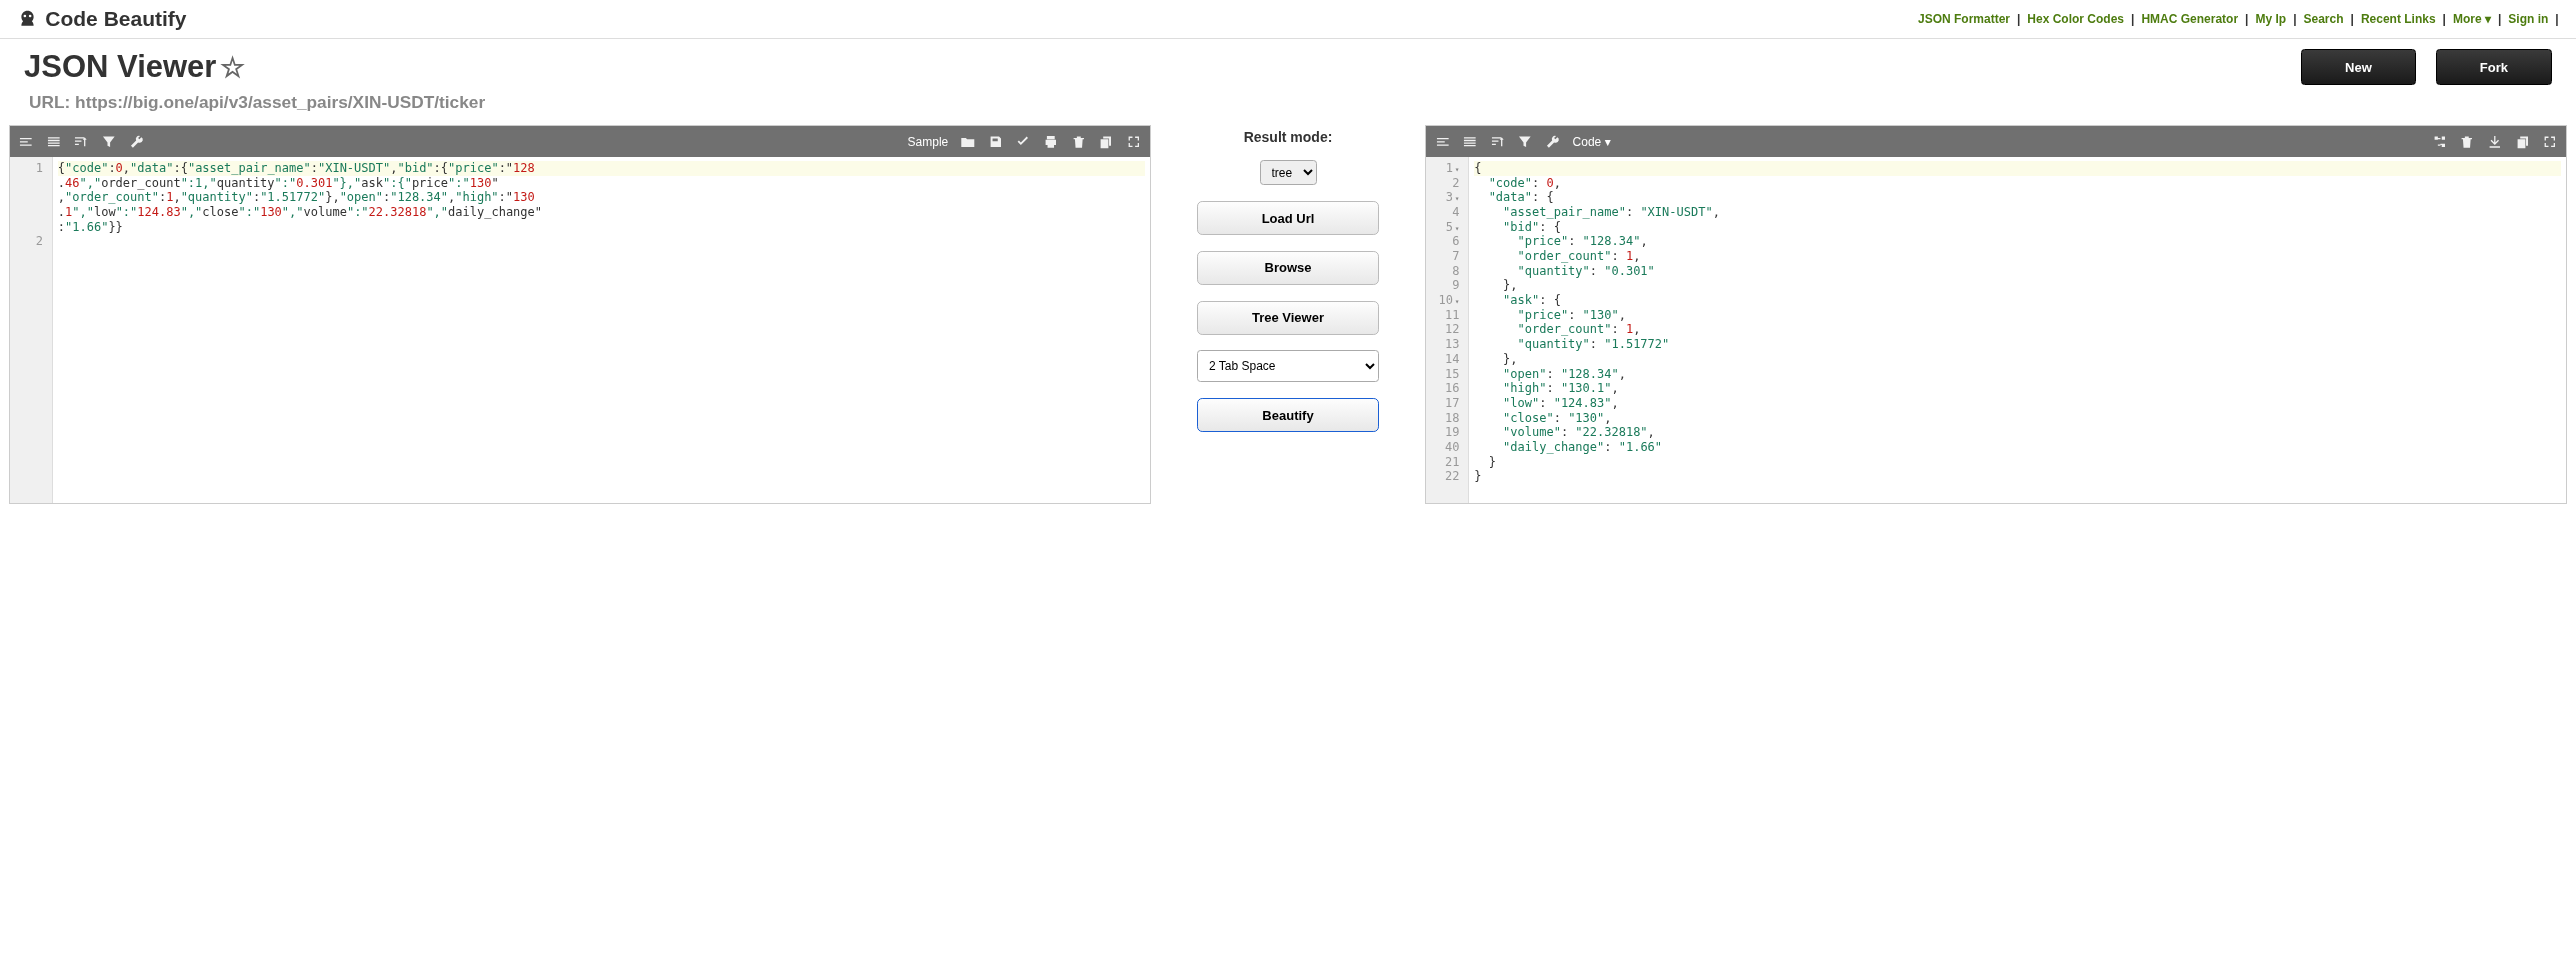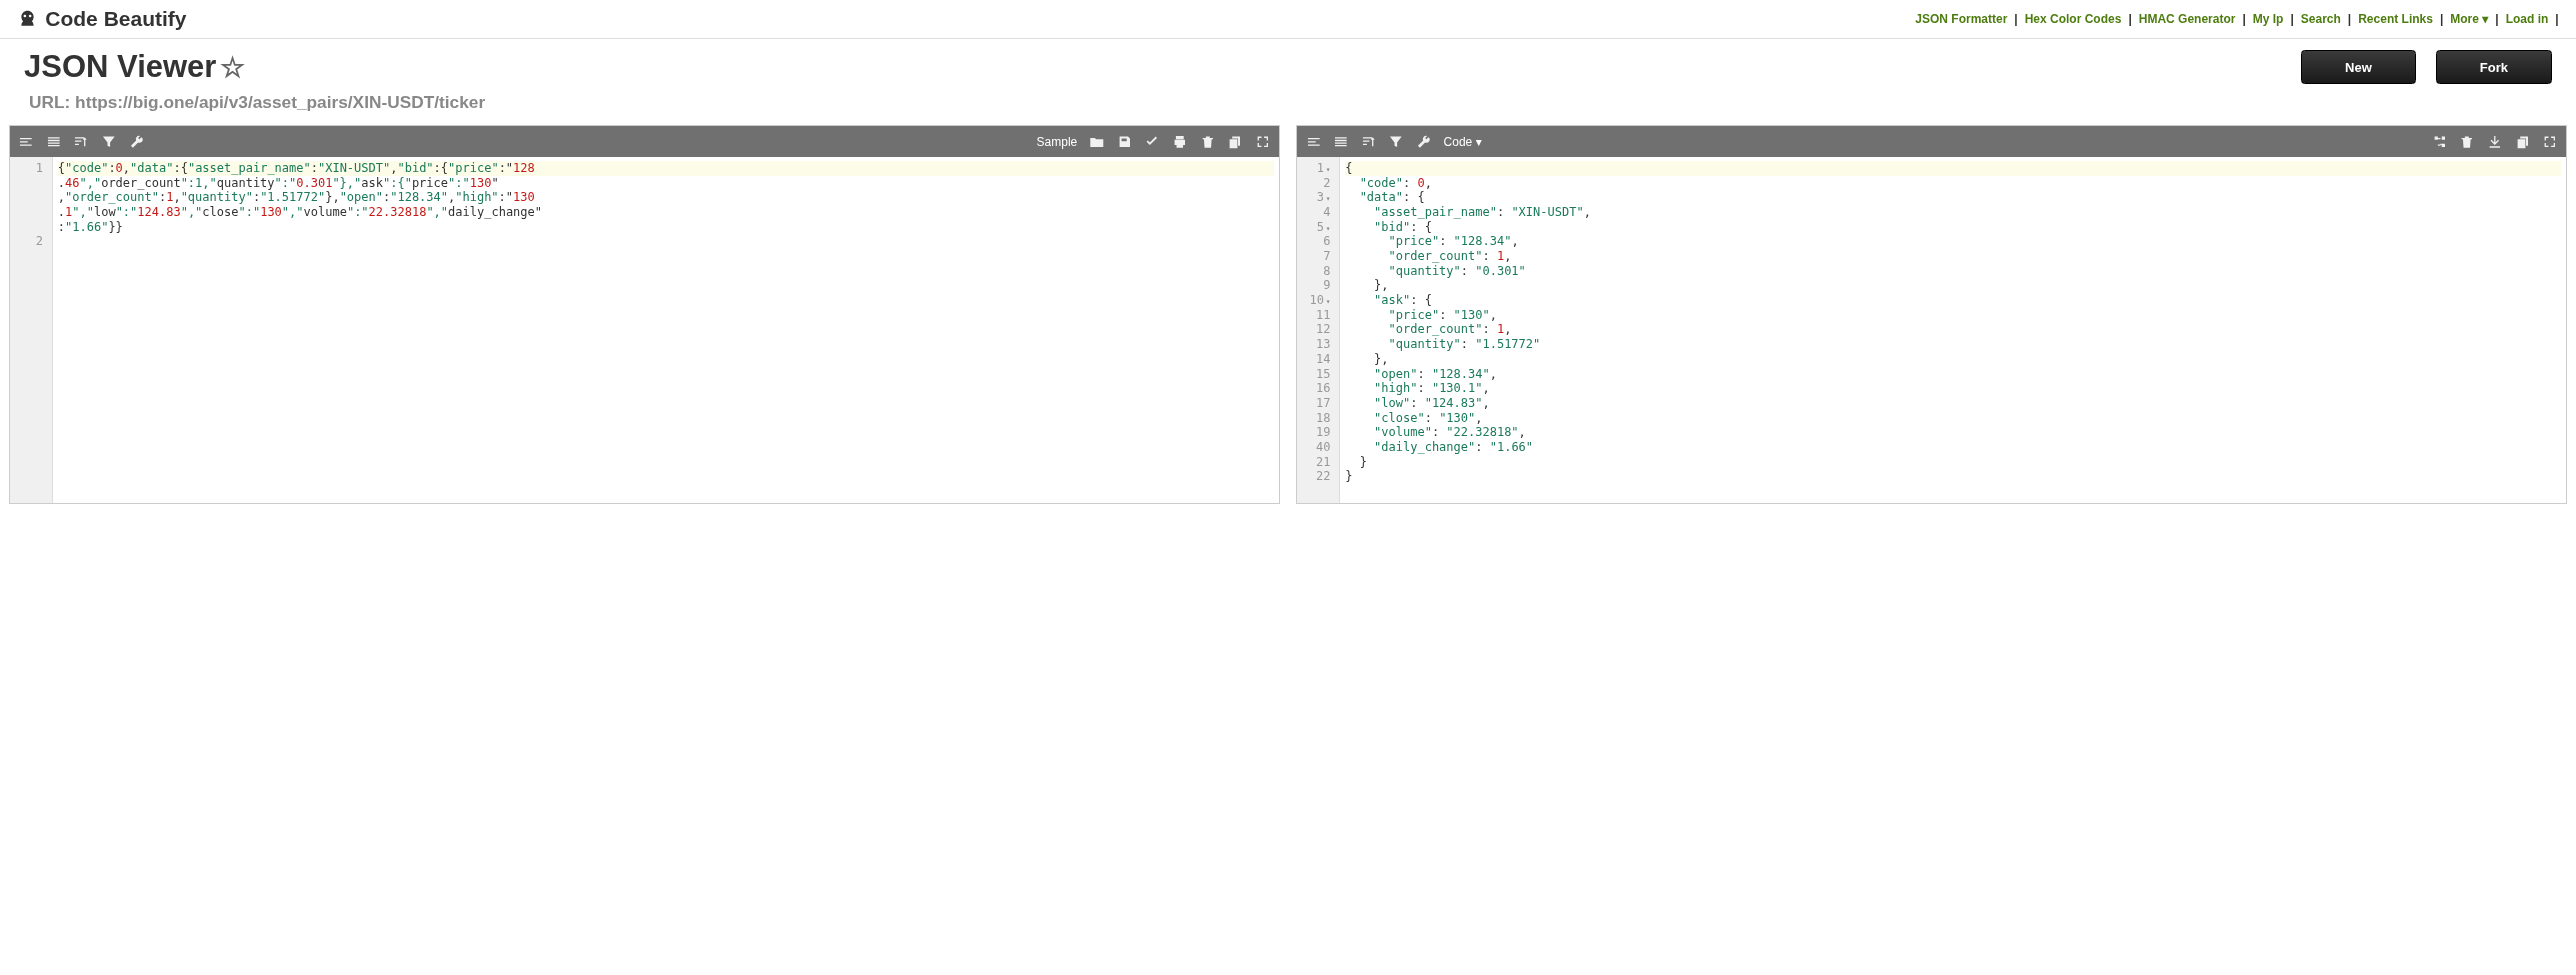--- a/index.html
+++ b/index.html
@@ -6,21 +6,21 @@
 body { font-family: Arial, Helvetica, sans-serif; background: #fff; color: #333; }
 
 .header { display: flex; align-items: center; justify-content: space-between; padding: 7px 17.3px; border-bottom: 0.9px solid #ddd; }
 .logo-area { display: flex; align-items: center; gap: 7px; }
 .logo-icon { width: 21px; height: 21px; }
 .logo-text { font-size: 21px; font-weight: bold; color: #333; text-align: center; }
 .nav-links { display: flex; align-items: center; gap: 3.5px; font-size: 12px; font-weight: bold; }
 .nav-links a { color: #4d7c0f; text-decoration: none; padding: 0 3.5px; cursor: pointer; }
 .nav-sep { color: #333; }
 
-.title-row { display: flex; align-items: center; justify-content: space-between; padding: 10.4px 24px 3.5px 24px; }
+.title-row { display: flex; justify-content: space-between; padding: 10.4px 24px 3.5px 24px; }
 .page-title { font-size: 31px; font-weight: bold; display: flex; align-items: center; gap: 3.5px; }
 .star-icon { font-size: 28px; color: #666; }
 .title-buttons { display: flex; gap: 20px; }
 .dark-btn { background: linear-gradient(#3a3a3a, #1a1a1a); color: #fff; border: 0.9px solid #000; border-radius: 3.5px; padding: 8.6px 43px; font-size: 13px; font-weight: bold; cursor: pointer; }
 
 .url-row { padding: 3.5px 24px 12px 29px; color: #888; font-size: 17.3px; font-weight: bold; }
 
 .main { display: flex; gap: 16px; padding: 0 8.6px; align-items: stretch; border-radius: 13px; }
 .editor-panel { flex: 1; border: 0.9px solid #ccc; display: flex; flex-direction: column; min-width: 0; }
 .center-panel { width: 242px; padding: 0 26px; display: flex; flex-direction: column; align-items: center; gap: 15.6px; }
@@ -71,21 +71,21 @@
     <a>HMAC Generator</a>
       <span class="nav-sep">|</span>
     <a>My Ip</a>
       <span class="nav-sep">|</span>
     <a>Search</a>
       <span class="nav-sep">|</span>
     <a>Recent Links</a>
       <span class="nav-sep">|</span>
     <a><span>More</span> <span>▾</span></a>
       <span class="nav-sep">|</span>
-    <a>Load in</a>
+    <a>Sign in</a>
       <span class="nav-sep">|</span>
   </div>
 </div>
 
 <div class="title-row">
   <div class="page-title">
     <span>JSON Viewer</span>
     <span class="star-icon">☆</span>
   </div>
   <div class="title-buttons">
@@ -154,20 +154,33 @@
       <div class="code-area" id="left-code">
           <div class="code-line line-hl"><span class="tok-punc">{</span><span class="tok-key">"code"</span><span class="tok-punc">:</span><span class="tok-num">0</span><span class="tok-punc">,</span><span class="tok-key">"data"</span><span class="tok-punc">:</span><span class="tok-punc">{</span><span class="tok-key">"asset_pair_name"</span><span class="tok-punc">:</span><span class="tok-key">"XIN-USDT"</span><span class="tok-punc">,</span><span class="tok-key">"bid"</span><span class="tok-punc">:</span><span class="tok-punc">{</span><span class="tok-key">"price"</span><span class="tok-punc">:</span>"<span class="tok-num">128</span></div>
           <div class="code-line">.<span class="tok-num">46</span><span class="tok-key">","</span>order_count<span class="tok-key">":1,"</span>quantity<span class="tok-key">":"</span><span class="tok-num">0.301</span><span class="tok-key">"},"</span>ask<span class="tok-key">":{"</span>price<span class="tok-key">":"</span><span class="tok-num">130</span>"</div>
           <div class="code-line"><span class="tok-punc">,</span><span class="tok-key">"order_count"</span><span class="tok-punc">:</span><span class="tok-num">1</span><span class="tok-punc">,</span><span class="tok-key">"quantity"</span><span class="tok-punc">:</span><span class="tok-key">"1.51772"</span><span class="tok-punc">}</span><span class="tok-punc">,</span><span class="tok-key">"open"</span><span class="tok-punc">:</span><span class="tok-key">"128.34"</span><span class="tok-punc">,</span><span class="tok-key">"high"</span><span class="tok-punc">:</span>"<span class="tok-num">130</span></div>
           <div class="code-line">.<span class="tok-num">1</span><span class="tok-key">","</span>low<span class="tok-key">":"</span><span class="tok-num">124.83</span><span class="tok-key">","</span>close<span class="tok-key">":"</span><span class="tok-num">130</span><span class="tok-key">","</span>volume<span class="tok-key">":"</span><span class="tok-num">22.32818</span><span class="tok-key">","</span>daily_change"</div>
           <div class="code-line"><span class="tok-punc">:</span><span class="tok-key">"1.66"</span><span class="tok-punc">}</span><span class="tok-punc">}</span></div>
         </div>
     </div>
   </div>
 
+  <div class="center-panel">
+    <div class="center-title">Result mode:</div>
+    <select class="center-select">
+      <option>tree</option>
+    </select>
+    <button class="center-btn">Load Url</button>
+    <button class="center-btn">Browse</button>
+    <button class="center-btn">Tree Viewer</button>
+    <select class="indent-select">
+      <option>2 Tab Space</option>
+    </select>
+    <button class="center-btn center-btn-primary">Beautify</button>
+  </div>
 
   <div class="editor-panel">
     <div class="toolbar">
       <div class="toolbar-left">
         <svg class="tb-icon" viewBox="0 0 24 24">
             <path d="M3 6h18v2H3zM3 11h12v2H3zM3 16h18v2H3z"></path>
           </svg>
         <svg class="tb-icon" viewBox="0 0 24 24">
             <path d="M3 5h18v2H3zM3 9h18v2H3zM3 13h18v2H3zM3 17h18v2H3z"></path>
           </svg>

